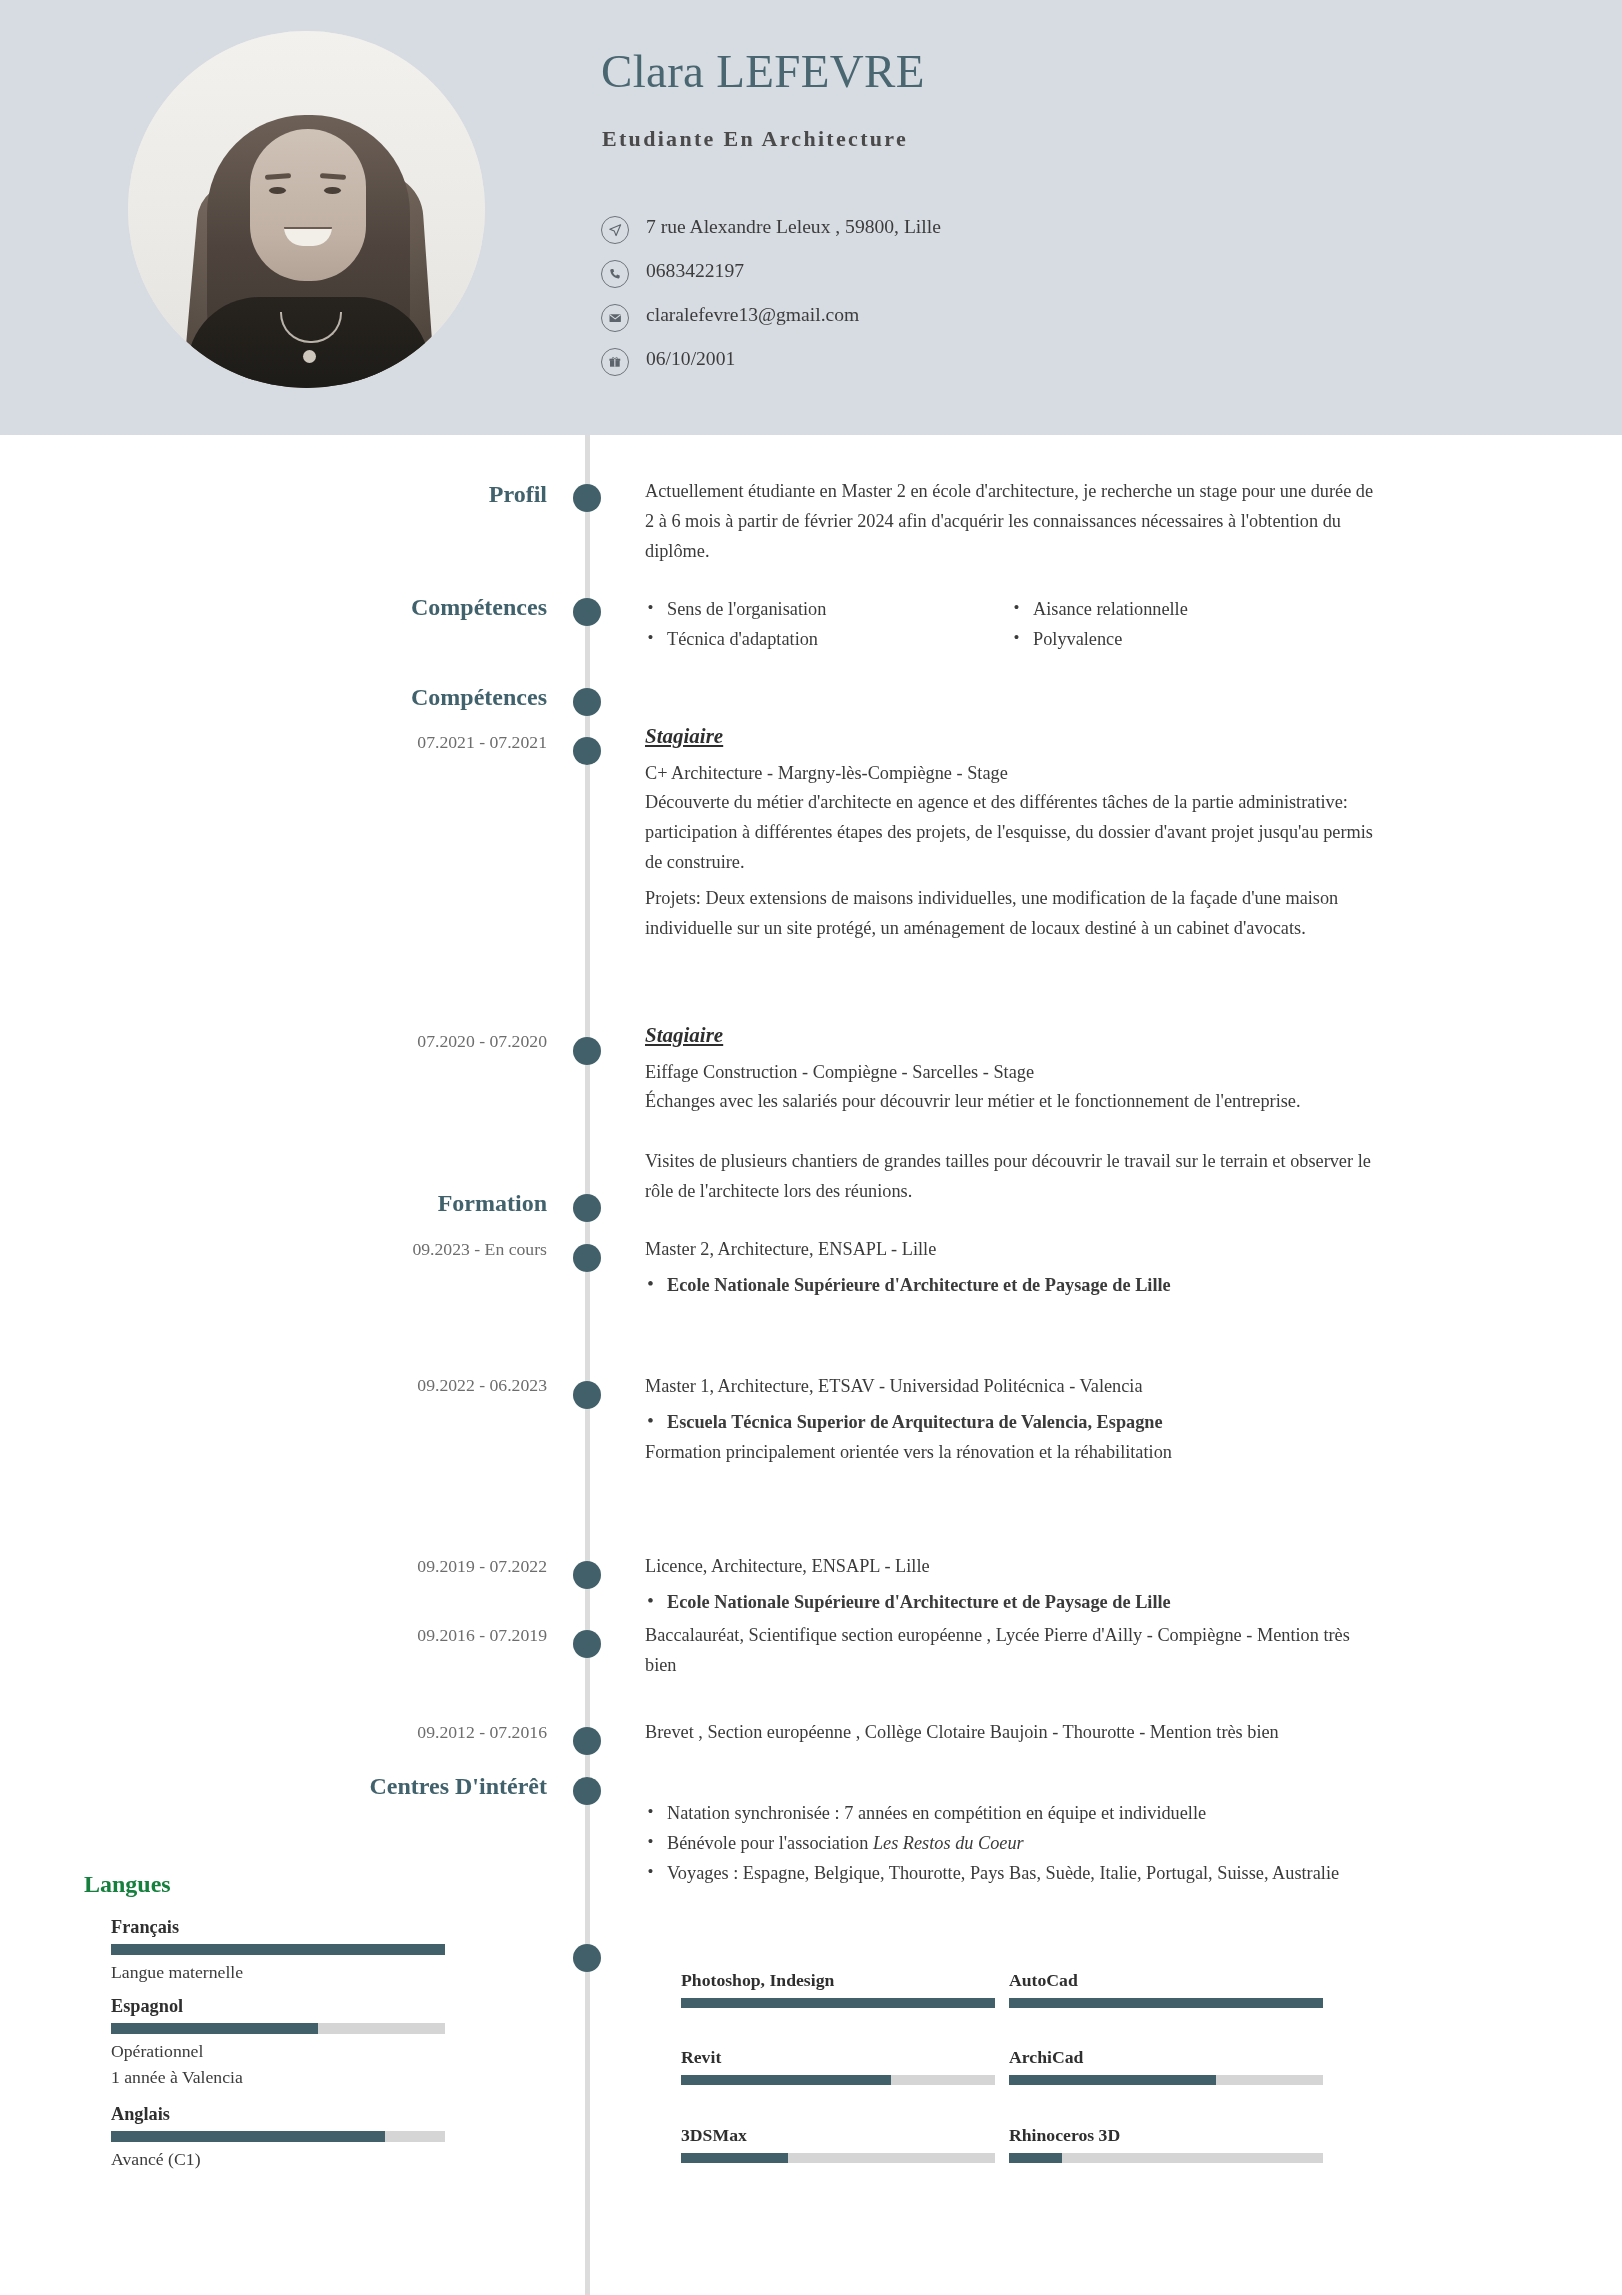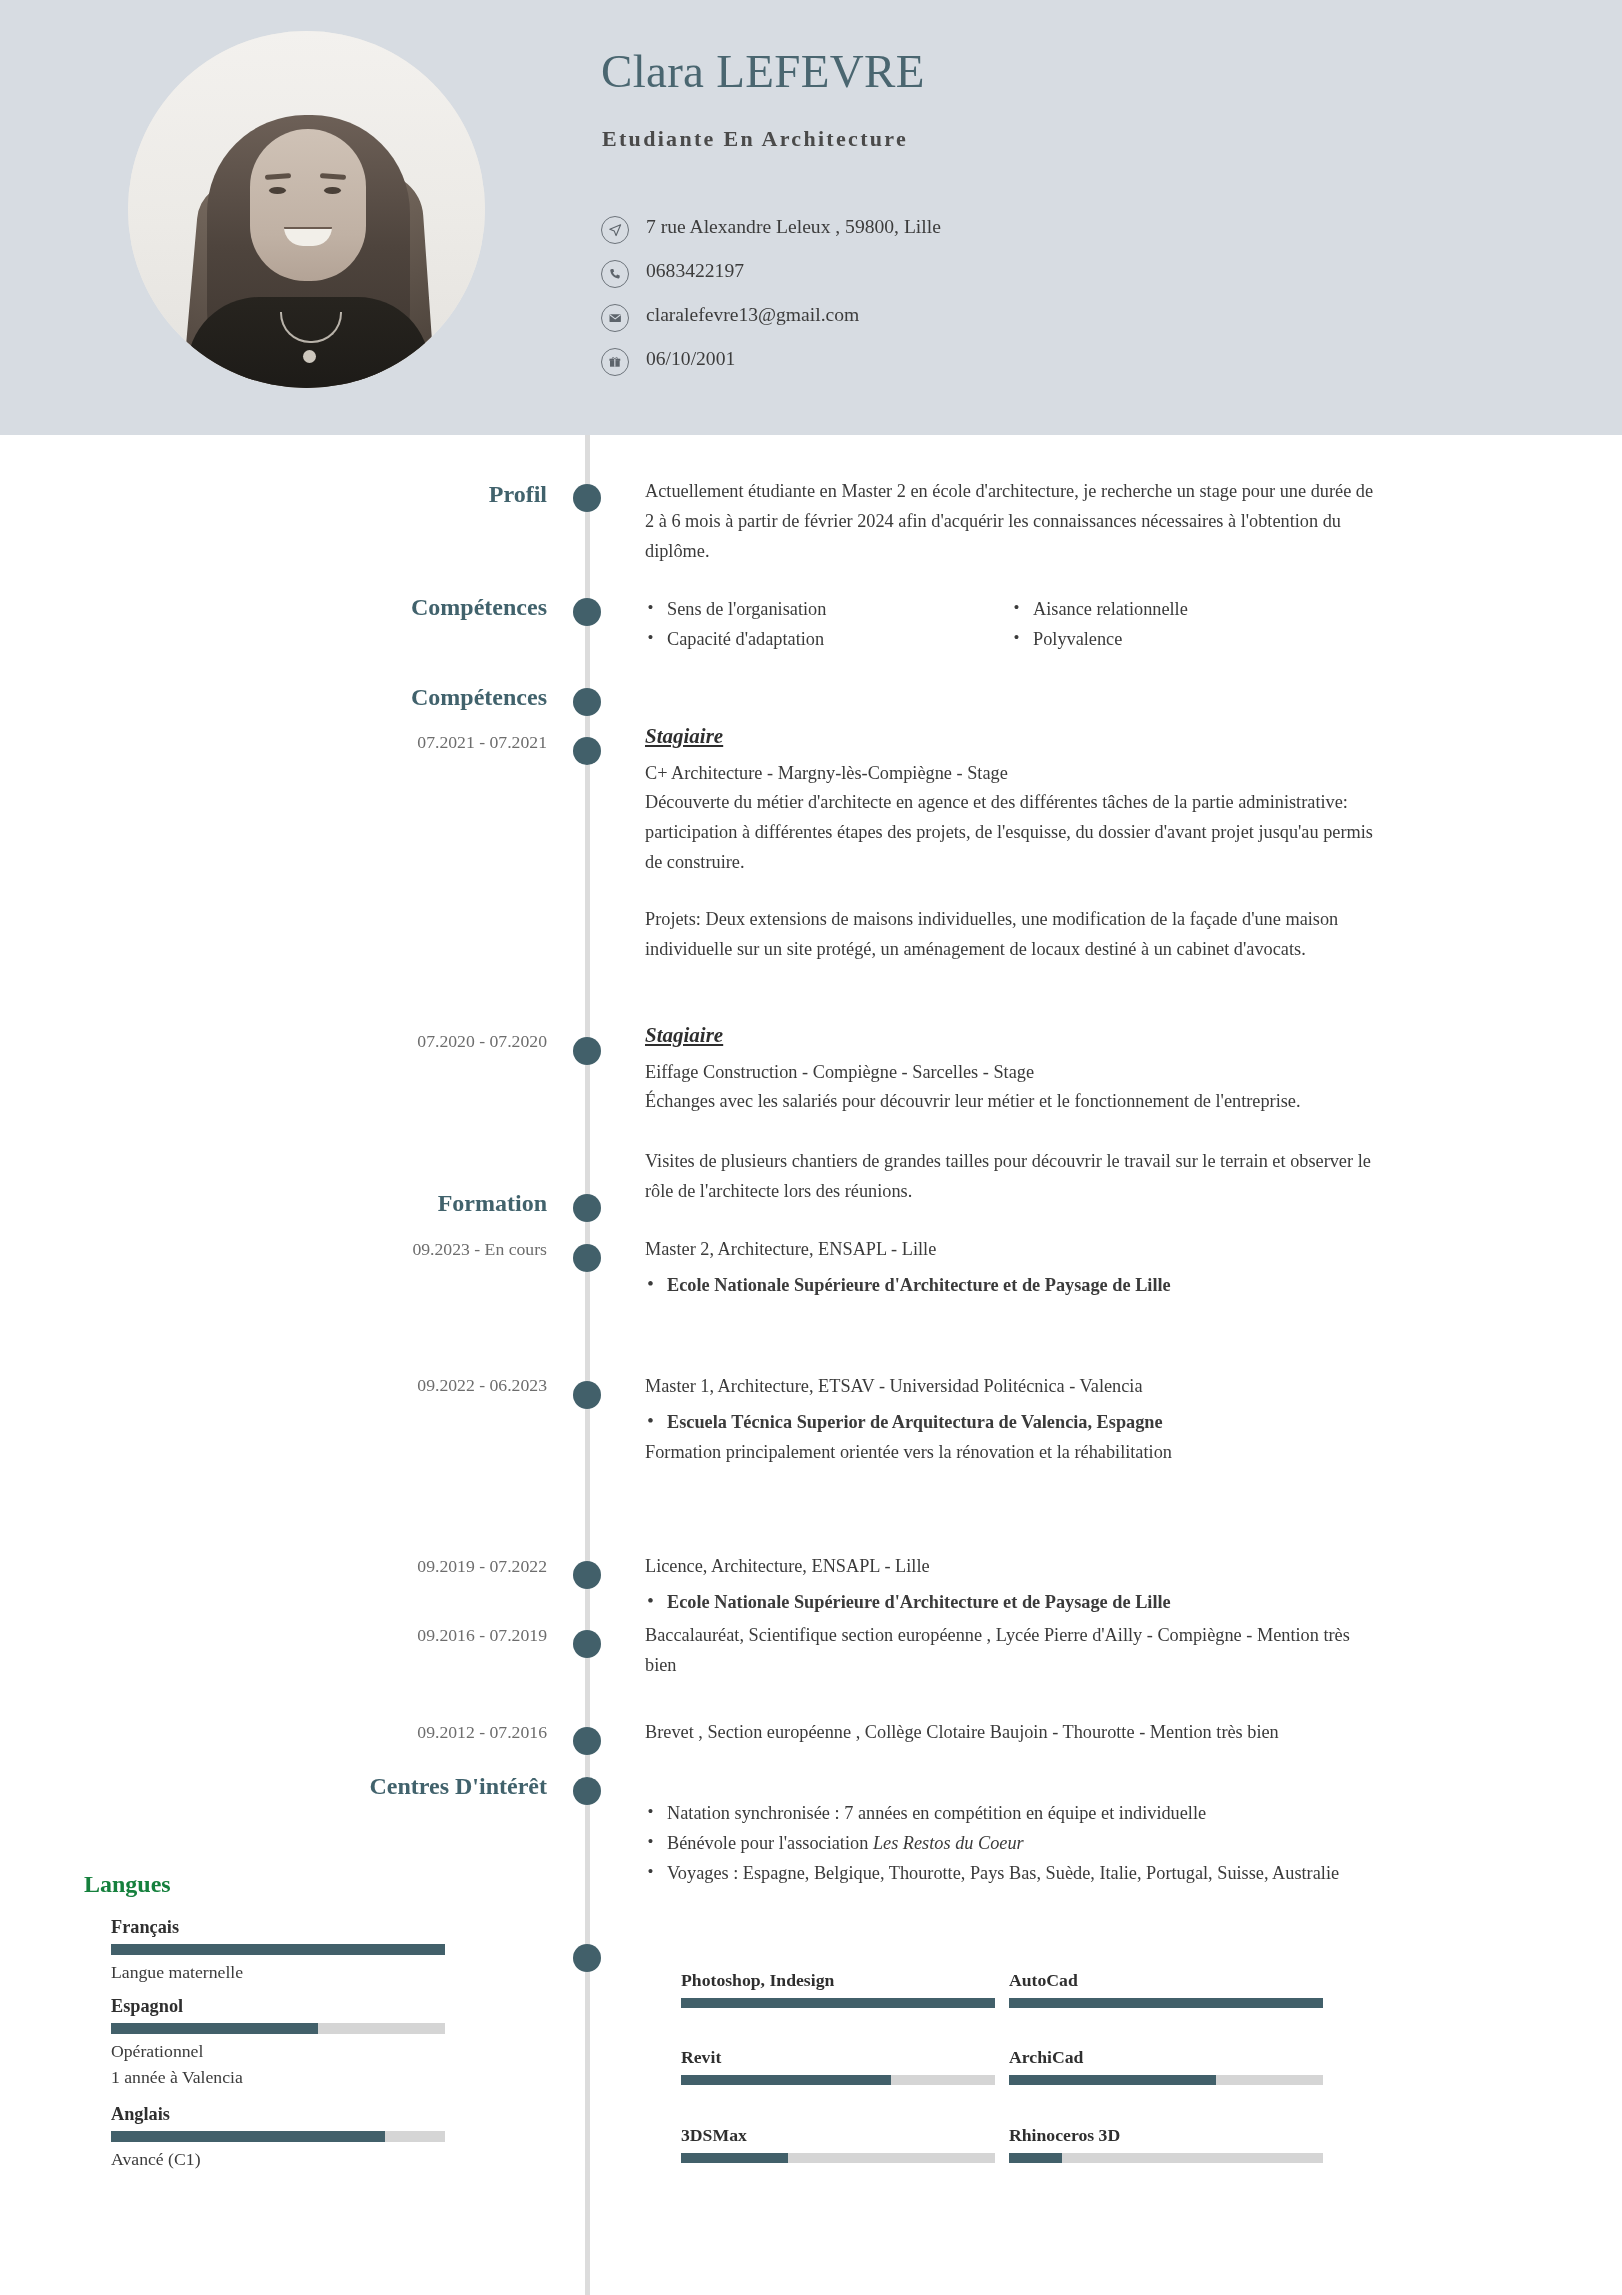--- a/index.html
+++ b/index.html
@@ -374,37 +374,37 @@
 <div class="dot" style="top:1777px"></div>
 <div class="dot" style="top:1944px"></div>
 
 <div class="sect-label" style="top:481px">Profil</div>
 <div class="body-text w-narrow" style="top:476px">Actuellement étudiante en Master 2 en école d'architecture, je recherche un stage pour une durée de 2 à 6 mois à partir de février 2024 afin d'acquérir les connaissances nécessaires à l'obtention du diplôme.</div>
 
 <div class="sect-label" style="top:594px">Compétences</div>
 <div class="skills-col" style="left:645px; top:594px; width:366px">
   <ul class="bl">
     <li>Sens de l'organisation</li>
-    <li>Capacité d'adaptation</li>
+    <li>Técnica d'adaptation</li>
   </ul>
 </div>
 <div class="skills-col" style="left:1011px; top:594px; width:366px">
   <ul class="bl">
     <li>Aisance relationnelle</li>
     <li>Polyvalence</li>
   </ul>
 </div>
 
 <div class="sect-label" style="top:684px">Compétences</div>
 
 <div class="date-label" style="top:732px">07.2021 - 07.2021</div>
 <div class="job-title" style="top:724px">Stagiaire</div>
 <div class="body-text w-wide" style="top:758px">C+ Architecture - Margny-lès-Compiègne - Stage</div>
 <div class="body-text w-wide" style="top:787px">Découverte du métier d'architecte en agence et des différentes tâches de la partie administrative: participation à différentes étapes des projets, de l'esquisse, du dossier d'avant projet jusqu'au permis de construire.</div>
-<div class="body-text w-wide" style="top:904px">Projets: Deux extensions de maisons individuelles, une modification de la façade d'une maison individuelle sur un site protégé, un aménagement de locaux destiné à un cabinet d'avocats.</div>
+<div class="body-text w-wide" style="top:883px">Projets: Deux extensions de maisons individuelles, une modification de la façade d'une maison individuelle sur un site protégé, un aménagement de locaux destiné à un cabinet d'avocats.</div>
 
 <div class="date-label" style="top:1031px">07.2020 - 07.2020</div>
 <div class="job-title" style="top:1023px">Stagiaire</div>
 <div class="body-text w-wide" style="top:1057px">Eiffage Construction - Compiègne - Sarcelles - Stage</div>
 <div class="body-text w-wide" style="top:1086px">Échanges avec les salariés pour découvrir leur métier et le fonctionnement de l'entreprise.</div>
 <div class="body-text w-wide" style="top:1146px">Visites de plusieurs chantiers de grandes tailles pour découvrir le travail sur le terrain et observer le rôle de l'architecte lors des réunions.</div>
 
 <div class="sect-label" style="top:1190px">Formation</div>
 
 <div class="date-label" style="top:1239px">09.2023 - En cours</div>

